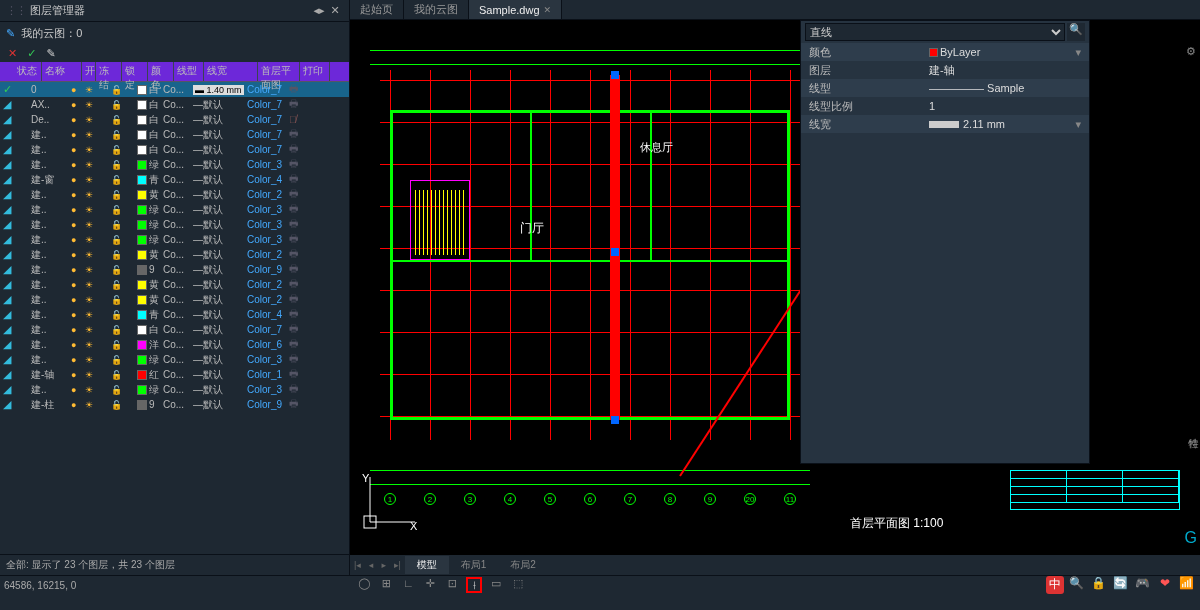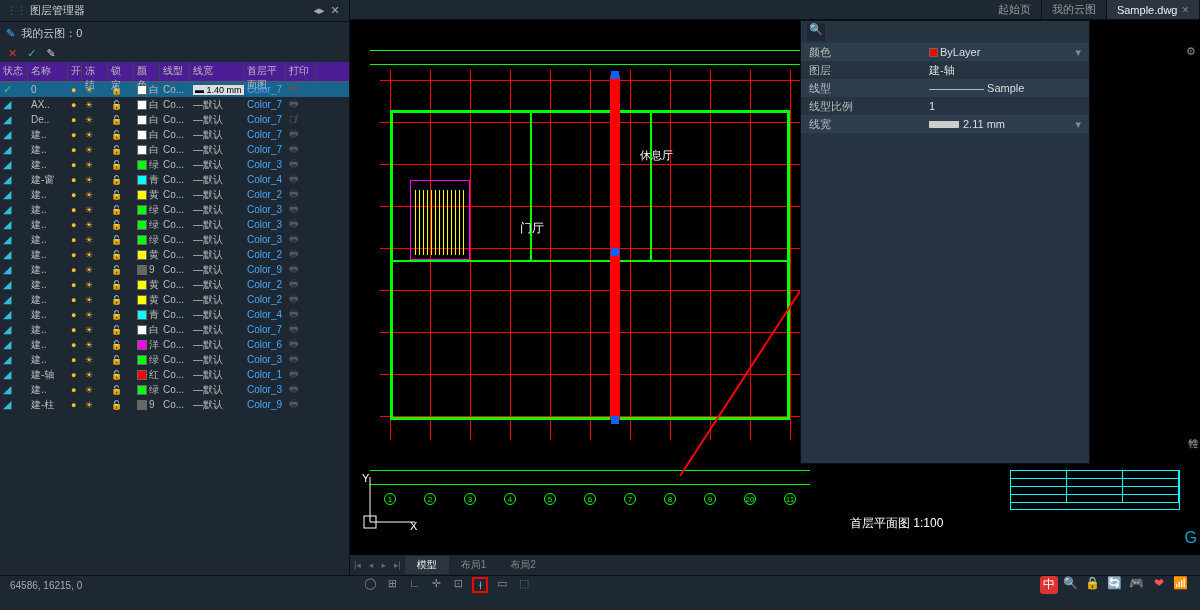--- a/index.html
+++ b/index.html
@@ -10,40 +10,40 @@
 .lp-title .drag { color:#556; margin-right:4px; letter-spacing:-1px; }
 .lp-title .spacer { flex:1; }
 .lp-title .btn { width:16px; text-align:center; color:#aaa; cursor:pointer; }
 .cur-layer { display:flex; align-items:center; height:22px; padding:0 6px; }
 .cur-layer .arrow { color:#4af; margin-right:6px; }
 .toolbar { display:flex; gap:10px; padding:2px 8px; height:18px; align-items:center; }
 .tb-x { color:#d33; }
 .tb-v { color:#3c5; }
 .tb-p { color:#ccc; }
 .layer-table { flex:1; overflow:auto; }
-.lt-head { display:flex; background:#4c1d95; border-bottom:1px solid #556; height:20px; }
+.lt-head { display:flex; background:#6d28d9; border-bottom:1px solid #556; height:20px;padding-left:14px; }
 .lt-head > div { border-right:1px solid #3a4450; padding:2px 3px; font-size:10px; color:#bbb; }
 .col-st{width:28px}.col-nm{width:40px}.col-on{width:14px}.col-fr{width:26px}.col-lk{width:26px}.col-co{width:26px}.col-lt{width:30px}.col-lw{width:54px}.col-ps{width:42px}.col-pr{width:30px}
 .lt-body { }
 .lt-row { display:flex; height:15px; align-items:center; }
 .lt-row.sel { background:#18648c; }
 .lt-row > div { padding:0 3px; font-size:10px; white-space:nowrap; overflow:hidden; color:#bbb; }
 .ic-cur { color:#3c5; }
 .ic-lay { color:#3bd; }
 .bulb { color:#fb3; font-size:9px; }
 .sun { color:#fb3; font-size:9px; }
 .lock { color:#3bd; font-size:9px; }
 .sw { width:10px; height:10px; display:inline-block; border:1px solid #666; vertical-align:middle; margin-right:2px; }
 .lw-box { background:#ddd; color:#000; padding:0 2px; font-size:9px; }
 .ps-link { color:#4af; font-size:10px; }
 .printer { color:#556; font-size:10px; }
 .printer.no { color:#855; }
 .lp-status { padding:3px 6px; font-size:10px; color:#aaa; border-top:1px solid #0a1018; }
 .canvas-area { flex:1; background:#000; position:relative; }
-.tabs { display:flex; height:20px; background:#1e2832; border-bottom:1px solid #0a1018;justify-content:flex-end; }
+.tabs { display:flex; height:20px; background:#1e2832; border-bottom:1px solid #0a1018; }
 .tab { padding:2px 10px; color:#999; border-right:1px solid #0a1018; display:flex; align-items:center; gap:4px; }
 .tab.active { background:#2a3540; color:#eee; }
 .tab .close { color:#888; font-size:9px; }
 .viewport { position:absolute; left:0; top:20px; right:0; bottom:20px; background:#000; }
 .drawing { position:absolute; left:20px; top:20px; width:440px; height:430px; }
 .grid-h,.grid-v { position:absolute; background:#f00; }
 .wall { position:absolute; background:#0f0; }
 .ucs { position:absolute; left:10px; bottom:20px; color:#eee; font-size:14px; }
 .annotation-arrow { position:absolute; left:330px; top:455px; width:280px; height:2px; background:#f00; transform:rotate(-57deg); transform-origin:left center; }
 .annotation-arrow::after { content:""; position:absolute; right:-2px; top:-4px; border:5px solid transparent; border-left:10px solid #f00; }
@@ -63,21 +63,21 @@
 .pp-head .pick { width:18px; height:18px; background:#1e2832; margin-left:2px; text-align:center; color:#ccc; }
 .pp-section { background:#2a3948; padding:2px 8px; color:#ddd; font-size:11px; }
 .pp-row { display:flex; height:18px; align-items:center; padding:0 8px; }
 .pp-row.alt { background:#2e3d4c; }
 .pp-row .k { width:120px; color:#bbb; font-size:11px; }
 .pp-row .v { flex:1; color:#ddd; font-size:11px; display:flex; align-items:center; }
 .pp-row .dd { color:#888; margin-left:auto; }
 .rt-gear { position:absolute; right:0; top:45px; width:18px; height:18px; color:#888; text-align:center; }
 .rt-tag { position:absolute; right:0; top:430px; width:16px; color:#888; writing-mode:vertical-rl; font-size:10px; }
 .status-bar { position:absolute; left:0; bottom:0; right:0; height:35px; background:#1e2832; border-top:1px solid #0a1018; }
-.sb-bot { height:18px; display:flex; align-items:center; padding:0 10px; }
+.sb-bot { height:18px; display:flex; align-items:center; padding:0 4px; }
 .sb-coords { font-size:10px; color:#aaa; }
 .sb-icons { display:flex; gap:6px; margin-left:280px; }
 .sb-ic { width:16px; height:16px; color:#888; text-align:center; font-size:11px; cursor:pointer; }
 .sb-ic.hl { border:2px solid #f00; color:#ccc; }
 .sb-right { margin-left:auto; display:flex; gap:4px; align-items:center; }
 .tray-ic { width:18px; height:18px; text-align:center; font-size:12px; }
 </style>
 </head>
 <body>
 
@@ -374,20 +374,21 @@
             <div class="col-fr"><span class="sun">☀</span></div>
             <div class="col-lk"><span class="lock">🔓</span></div>
             <div class="col-co"><span class="sw" style="background:#666"></span>9</div>
             <div class="col-lt">Co...</div>
             <div class="col-lw">—默认</div>
             <div class="col-ps"><span class="ps-link">Color_9</span></div>
             <div class="col-pr"><span class="printer ">🖶</span></div>
           </div>
         </div>
     </div>
+    <div class="lp-status">全部: 显示了 23 个图层，共 23 个图层</div>
   </div>
 
   <div class="canvas-area">
     <div class="tabs" id="fileTabs">
         <div class="tab">起始页</div>
         <div class="tab">我的云图</div>
         <div class="tab active">Sample.dwg <span class="close">✕</span></div>
       </div>
     <div class="viewport">
       <div class="drawing" id="dwg">
@@ -414,21 +415,21 @@
           <div class="wall" style="left: 20px; top: 70px; width: 400px; height: 3px;"></div>
           <div class="wall" style="left: 20px; top: 70px; width: 3px; height: 310px;"></div>
           <div class="wall" style="left: 417px; top: 70px; width: 3px; height: 310px;"></div>
           <div class="wall" style="left: 20px; top: 377px; width: 400px; height: 3px;"></div>
           <div class="wall" style="left: 20px; top: 220px; width: 400px; height: 2px;"></div>
           <div class="wall" style="left: 160px; top: 70px; width: 2px; height: 150px;"></div>
           <div class="wall" style="left: 280px; top: 70px; width: 2px; height: 150px;"></div>
           <div style="position: absolute; left: 0px; top: 10px; right: 0px; height: 15px; border-top: 1px solid rgb(0, 255, 0); border-bottom: 1px solid rgb(0, 255, 0);"></div>
           <div style="position: absolute; left: 0px; bottom: -15px; right: 0px; height: 15px; border-top: 1px solid rgb(0, 255, 0); border-bottom: 1px solid rgb(0, 255, 0);"></div>
           <div style="position: absolute; left: 150px; top: 180px; color: rgb(255, 255, 255); font-size: 12px;">门厅</div>
-          <div style="position: absolute; left: 270px; top: 108px; color: rgb(255, 255, 255); font-size: 11px;">休息厅</div>
+          <div style="position: absolute; left: 270px; top: 100px; color: rgb(255, 255, 255); font-size: 11px;">休息厅</div>
           <div style="position: absolute; left: 40px; top: 140px; width: 60px; height: 80px; border: 1px solid rgb(255, 0, 255);"></div>
           <div style="position: absolute; left: 45px; top: 150px; width: 50px; height: 65px; background: repeating-linear-gradient(90deg, rgb(255, 255, 0) 0px, rgb(255, 255, 0) 1px, transparent 1px, transparent 4px);"></div>
           <div style="position: absolute; left: 14px; bottom: -35px; width: 12px; height: 12px; border: 1px solid rgb(0, 255, 0); border-radius: 50%; color: rgb(0, 255, 0); font-size: 8px; text-align: center; line-height: 12px;">1</div>
           <div style="position: absolute; left: 54px; bottom: -35px; width: 12px; height: 12px; border: 1px solid rgb(0, 255, 0); border-radius: 50%; color: rgb(0, 255, 0); font-size: 8px; text-align: center; line-height: 12px;">2</div>
           <div style="position: absolute; left: 94px; bottom: -35px; width: 12px; height: 12px; border: 1px solid rgb(0, 255, 0); border-radius: 50%; color: rgb(0, 255, 0); font-size: 8px; text-align: center; line-height: 12px;">3</div>
           <div style="position: absolute; left: 134px; bottom: -35px; width: 12px; height: 12px; border: 1px solid rgb(0, 255, 0); border-radius: 50%; color: rgb(0, 255, 0); font-size: 8px; text-align: center; line-height: 12px;">4</div>
           <div style="position: absolute; left: 174px; bottom: -35px; width: 12px; height: 12px; border: 1px solid rgb(0, 255, 0); border-radius: 50%; color: rgb(0, 255, 0); font-size: 8px; text-align: center; line-height: 12px;">5</div>
           <div style="position: absolute; left: 214px; bottom: -35px; width: 12px; height: 12px; border: 1px solid rgb(0, 255, 0); border-radius: 50%; color: rgb(0, 255, 0); font-size: 8px; text-align: center; line-height: 12px;">6</div>
           <div style="position: absolute; left: 254px; bottom: -35px; width: 12px; height: 12px; border: 1px solid rgb(0, 255, 0); border-radius: 50%; color: rgb(0, 255, 0); font-size: 8px; text-align: center; line-height: 12px;">7</div>
           <div style="position: absolute; left: 294px; bottom: -35px; width: 12px; height: 12px; border: 1px solid rgb(0, 255, 0); border-radius: 50%; color: rgb(0, 255, 0); font-size: 8px; text-align: center; line-height: 12px;">8</div>
@@ -480,20 +481,21 @@
       <span class="btab-arrow">◂</span>
       <span class="btab-arrow">▸</span>
       <span class="btab-arrow">▸|</span>
       <span class="btab active">模型</span>
       <span class="btab">布局1</span>
       <span class="btab">布局2</span>
     </div>
 
     <div class="prop-panel">
       <div class="pp-head">
+        <select><option>直线</option></select>
         <div class="pick">🔍</div>
       </div>
       <div id="propRows">
           <div class="pp-row alt">
             <div class="k">颜色</div>
             <div class="v"><span class="sw" style="background:#f00;width:9px;height:9px"></span> ByLayer<span class="dd">▾</span></div>
           </div>
           <div class="pp-row">
             <div class="k">图层</div>
             <div class="v">建-轴</div>

